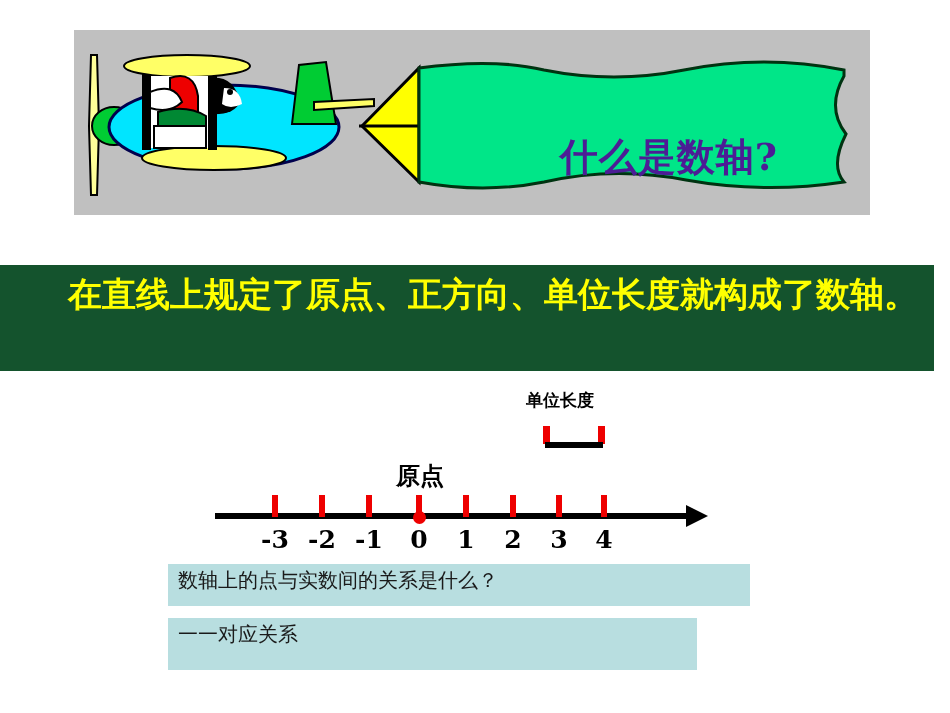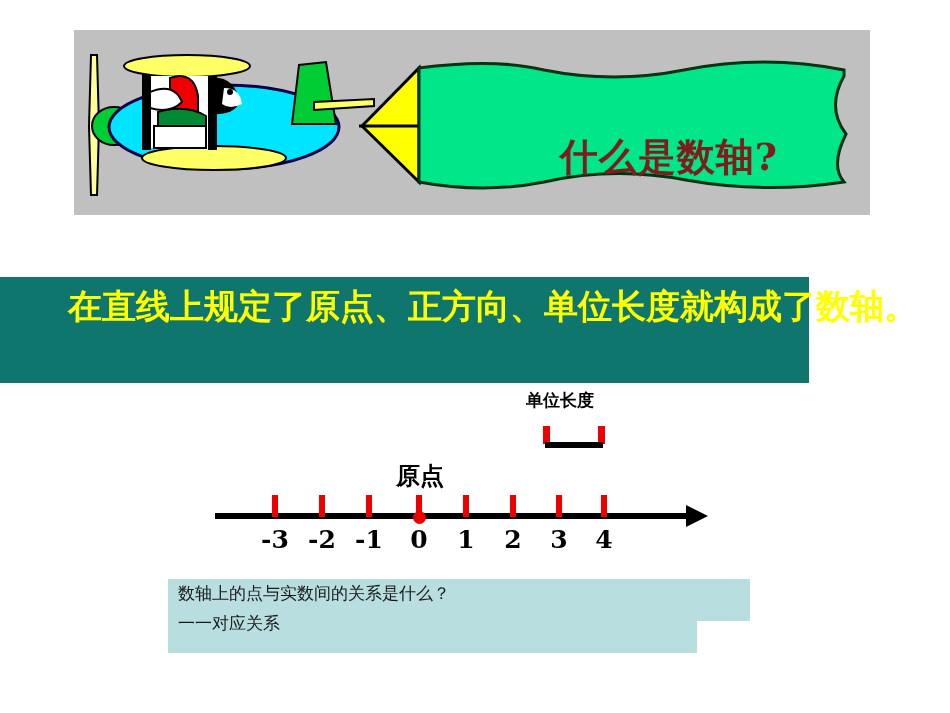--- a/index.html
+++ b/index.html
@@ -28,37 +28,37 @@
     position: absolute;
     left: 0;
     top: 0;
   }
   #banner-text {
     position: absolute;
     left: 430px;
     top: 108px;
     width: 330px;
     text-align: center;
-    color: #7f1d1d;
+    color: #4c1d95;
     font-size: 38px;
     font-weight: bold;
     font-family: "DejaVu Serif", "Liberation Serif", serif;
     letter-spacing: 1px;
     line-height: 1;
     white-space: nowrap;
   }
 
   
   #definition-box {
     position: absolute;
     left: 0;
-    top: 277px;
-    width: 809px;
+    top: 265px;
+    width: 934px;
     height: 106px;
-    background: #0f766e;
+    background: #14532d;
     box-sizing: border-box;
   }
   #definition-text {
     position: absolute;
     left: 0;
     top: 6px;
     width: 950px;
     color: #ffff00;
     font-size: 34px;
     font-weight: bold;
@@ -176,39 +176,38 @@
     font-weight: bold;
     color: #000000;
     font-family: "DejaVu Serif", "Liberation Serif", serif;
   }
 
   
   .info-box {
     position: absolute;
     background: #b8dee0;
     color: #1a1a1a;
-    font-size: 17px;
+    font-size: 20px;
     font-family: "DejaVu Serif", "Liberation Serif", serif;
     line-height: 1.22;
     box-sizing: border-box;
     padding: 4px 0 4px 10px;
     white-space: nowrap;
-    margin-top: 15px;
   }
   #question-box {
     left: 168px;
     top: 564px;
     width: 582px;
     height: 42px;
   }
   #answer-box {
     left: 168px;
-    top: 594px;
+    top: 618px;
     width: 529px;
-    height: 44px;
+    height: 52px;
   }
 </style>
 </head>
 <body>
 
 <div id="illustration-band">
 
   <svg id="plane-svg" width="796" height="185" viewBox="0 0 796 185">
 
     <path d="M17 25 L23 25 L25 96 L23 165 L17 165 L15 96 Z" fill="#ffff99" stroke="#000000" stroke-width="2"></path>

